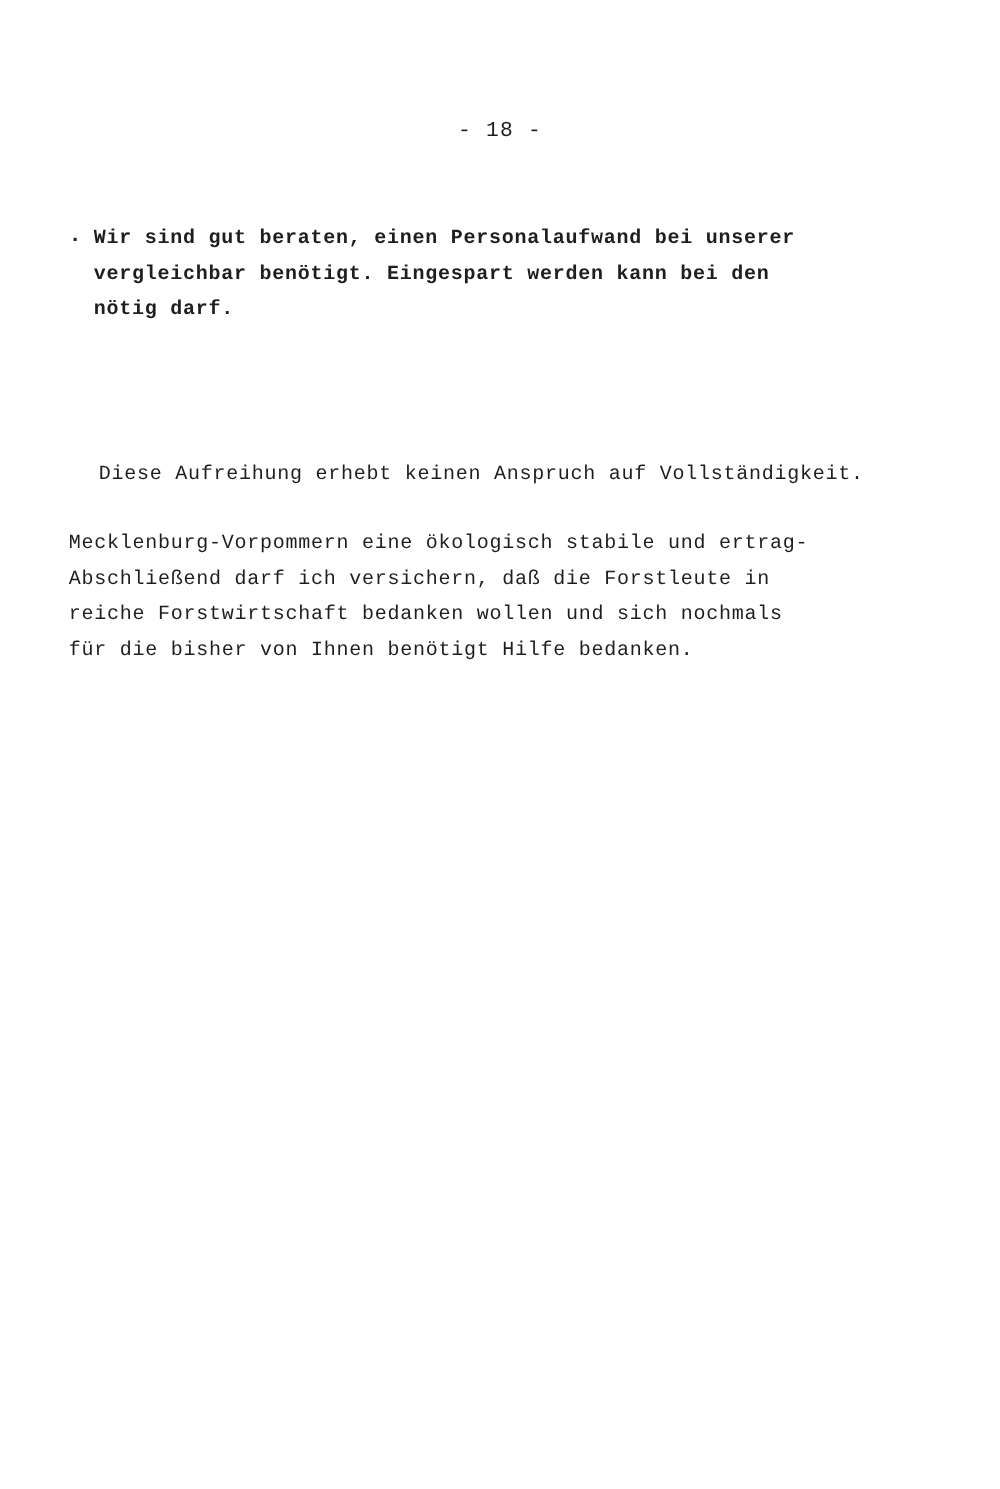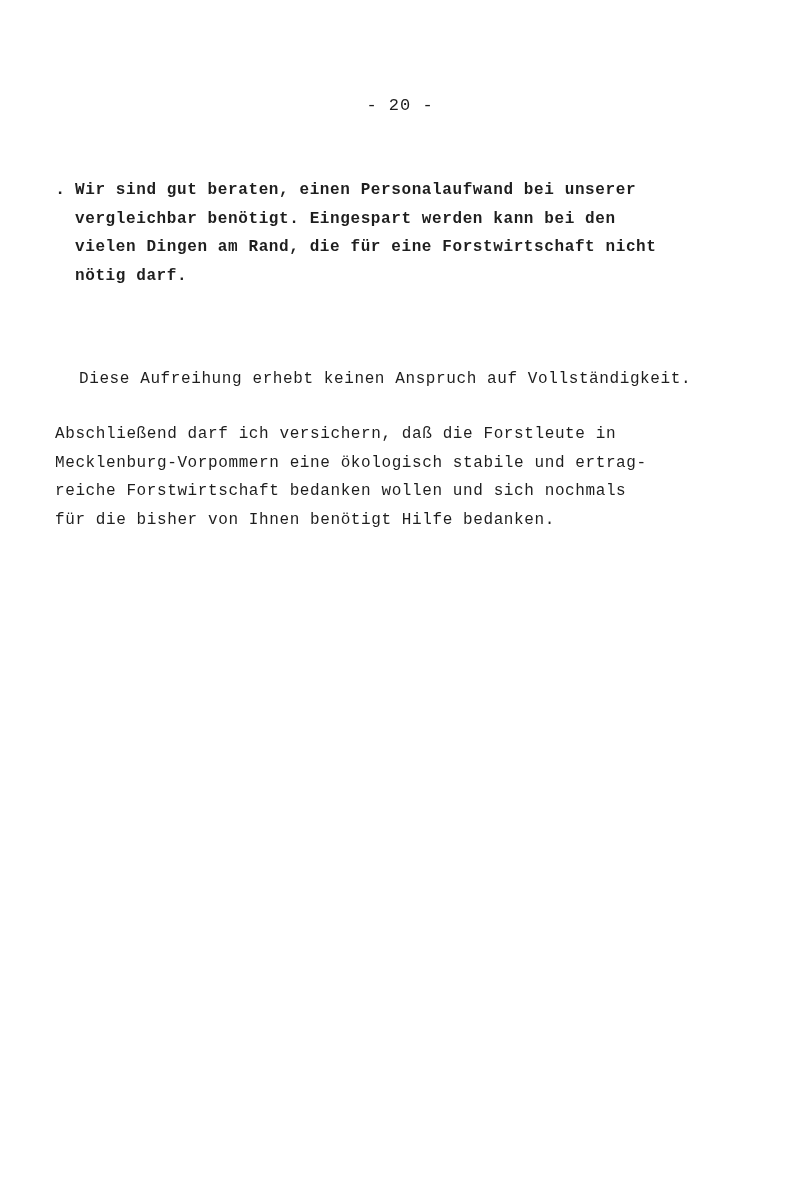--- a/index.html
+++ b/index.html
@@ -53,34 +53,33 @@
       position: absolute;
       left: 55px;
       width: 720px;
     }
     .para-1 { top: 365px; margin-left: 24px; }
     .para-2 { top: 420px; }
   </style>
 </head>
 <body>
 
-<div class="page-number">- 20 -</div>
+<div class="page-number">- 18 -</div>
 
 <div class="bullet-block">
   <span class="bullet-dot">.</span>
   <div class="bullet-lines">
     <span class="line">Wir sind gut beraten, einen Personalaufwand bei unserer</span>
     <span class="line">vergleichbar benötigt. Eingespart werden kann bei den</span>
-    <span class="line">vielen Dingen am Rand, die für eine Forstwirtschaft nicht</span>
     <span class="line">nötig darf.</span>
   </div>
 </div>
 
 <div class="para para-1">
   <span class="line">Diese Aufreihung erhebt keinen Anspruch auf Vollständigkeit.</span>
 </div>
 
 <div class="para para-2">
+  <span class="line">Mecklenburg-Vorpommern eine ökologisch stabile und ertrag-</span>
   <span class="line">Abschließend darf ich versichern, daß die Forstleute in</span>
-  <span class="line">Mecklenburg-Vorpommern eine ökologisch stabile und ertrag-</span>
   <span class="line">reiche Forstwirtschaft bedanken wollen und sich nochmals</span>
   <span class="line">für die bisher von Ihnen benötigt Hilfe bedanken.</span>
 </div>
 
 </body></html>

